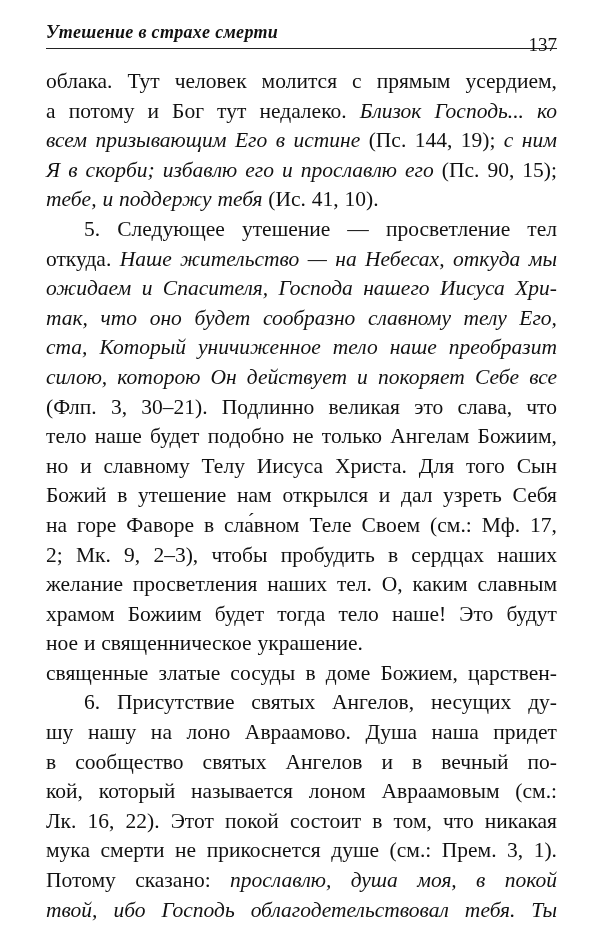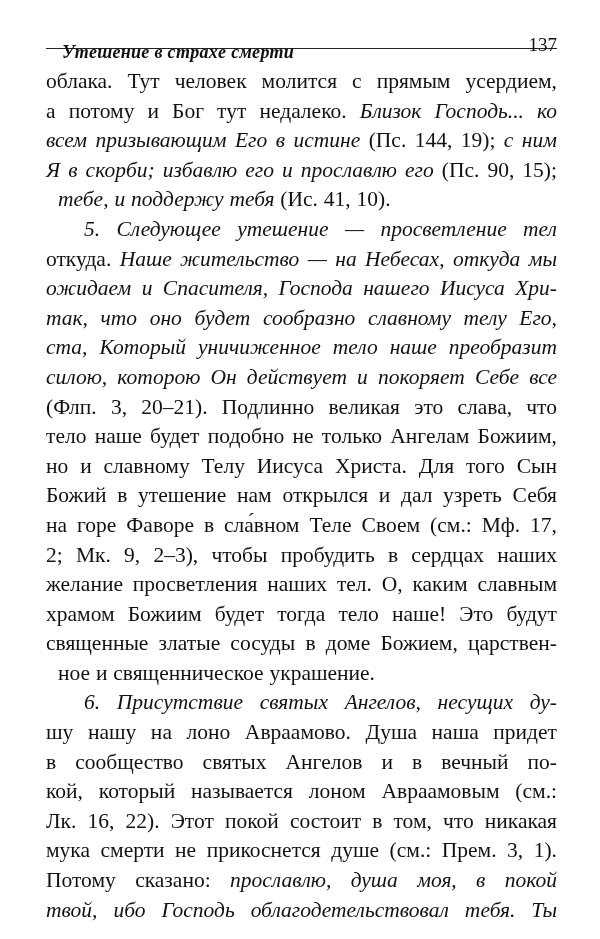--- a/index.html
+++ b/index.html
@@ -3,30 +3,30 @@
 <meta charset="utf-8">
 <style>
   html, body { margin: 0; padding: 0; background: #ffffff; }
   body { width: 600px; height: 939px; overflow: hidden; position: relative; }
   .page { position: absolute; left: 0; top: 0; width: 600px; height: 939px; background: #fff; color: #111; }
   .running-head {
     position: absolute; left: 46px; top: 22px; width: 511px; height: 26px;
     border-bottom: 1.5px solid #222;
     font-family: "Liberation Serif", serif;
   }
-  .running-title { position: absolute; left: 16px; top: 0; font-style: italic; font-weight: bold; font-size: 18px; letter-spacing: 0.3px; margin-top: 20px; }
+  .running-title { position: absolute; left: 0; top: 0; font-style: italic; font-weight: bold; font-size: 18px; letter-spacing: 0.3px; }
   .page-number { position: absolute; right: 0; top: 12px; font-size: 19px; }
   .body-text {
     position: absolute; left: 46px; top: 67px; width: 511px;
     font-family: "Liberation Serif", serif; font-size: 21.5px; line-height: 29.6px;
     text-align: justify; word-spacing: 0.5px;
   }
   .line { display: block; white-space: nowrap; text-align-last: justify; text-align: justify; height: 29.6px; overflow: visible; }
-  .line.last { text-align-last: left; margin-left: 12px; }
-  .line.indent { padding-left: 38px; font-style: italic; }
+  .line.last { text-align-last: left; }
+  .line.indent { padding-left: 38px; }
   .it { font-style: italic; }
 </style>
 </head>
 <body>
 
 <div class="page">
   <div class="running-head">
     <span class="running-title">Утешение в страхе смерти</span>
     <span class="page-number">137</span>
   </div>
@@ -35,30 +35,30 @@
       <span class="line"><span>а потому и Бог тут недалеко. </span><span class="it">Близок Господь... ко</span></span>
       <span class="line"><span class="it">всем призывающим Его в истине</span><span> (Пс. 144, 19); </span><span class="it">с ним</span></span>
       <span class="line"><span class="it">Я в скорби; избавлю его и прославлю его</span><span> (Пс. 90, 15);</span></span>
       <span class="line last"><span class="it">тебе, и поддержу тебя</span><span> (Ис. 41, 10).</span></span>
       <span class="line indent"><span>5. Следующее утешение — просветление тел</span></span>
       <span class="line"><span>откуда. </span><span class="it">Наше жительство — на Небесах, откуда мы</span></span>
       <span class="line"><span class="it">ожидаем и Спасителя, Господа нашего Иисуса Хри-</span></span>
       <span class="line"><span class="it">так, что оно будет сообразно славному телу Его,</span></span>
       <span class="line"><span class="it">ста, Который уничиженное тело наше преобразит</span></span>
       <span class="line"><span class="it">силою, которою Он действует и покоряет Себе все</span></span>
-      <span class="line"><span>(Флп. 3, 20–21). Подлинно великая это слава, что</span></span>
+      <span class="line"><span>(Флп. 3, 30–21). Подлинно великая это слава, что</span></span>
       <span class="line"><span>тело наше будет подобно не только Ангелам Божиим,</span></span>
       <span class="line"><span>но и славному Телу Иисуса Христа. Для того Сын</span></span>
       <span class="line"><span>Божий в утешение нам открылся и дал узреть Себя</span></span>
       <span class="line"><span>на горе Фаворе в сла́вном Теле Своем (см.: Мф. 17,</span></span>
       <span class="line"><span>2; Мк. 9, 2–3), чтобы пробудить в сердцах наших</span></span>
       <span class="line"><span>желание просветления наших тел. О, каким славным</span></span>
       <span class="line"><span>храмом Божиим будет тогда тело наше! Это будут</span></span>
+      <span class="line last"><span>ное и священническое украшение.</span></span>
       <span class="line"><span>священные златые сосуды в доме Божием, царствен-</span></span>
-      <span class="line last"><span>ное и священническое украшение.</span></span>
       <span class="line indent"><span>6. Присутствие святых Ангелов, несущих ду-</span></span>
       <span class="line"><span>шу нашу на лоно Авраамово. Душа наша придет</span></span>
       <span class="line"><span>в сообщество святых Ангелов и в вечный по-</span></span>
       <span class="line"><span>кой, который называется лоном Авраамовым (см.:</span></span>
       <span class="line"><span>Лк. 16, 22). Этот покой состоит в том, что никакая</span></span>
       <span class="line"><span>мука смерти не прикоснется душе (см.: Прем. 3, 1).</span></span>
       <span class="line"><span>Потому сказано: </span><span class="it">прославлю, душа моя, в покой</span></span>
       <span class="line"><span class="it">твой, ибо Господь облагодетельствовал тебя. Ты</span></span>
     </div>
 </div>

